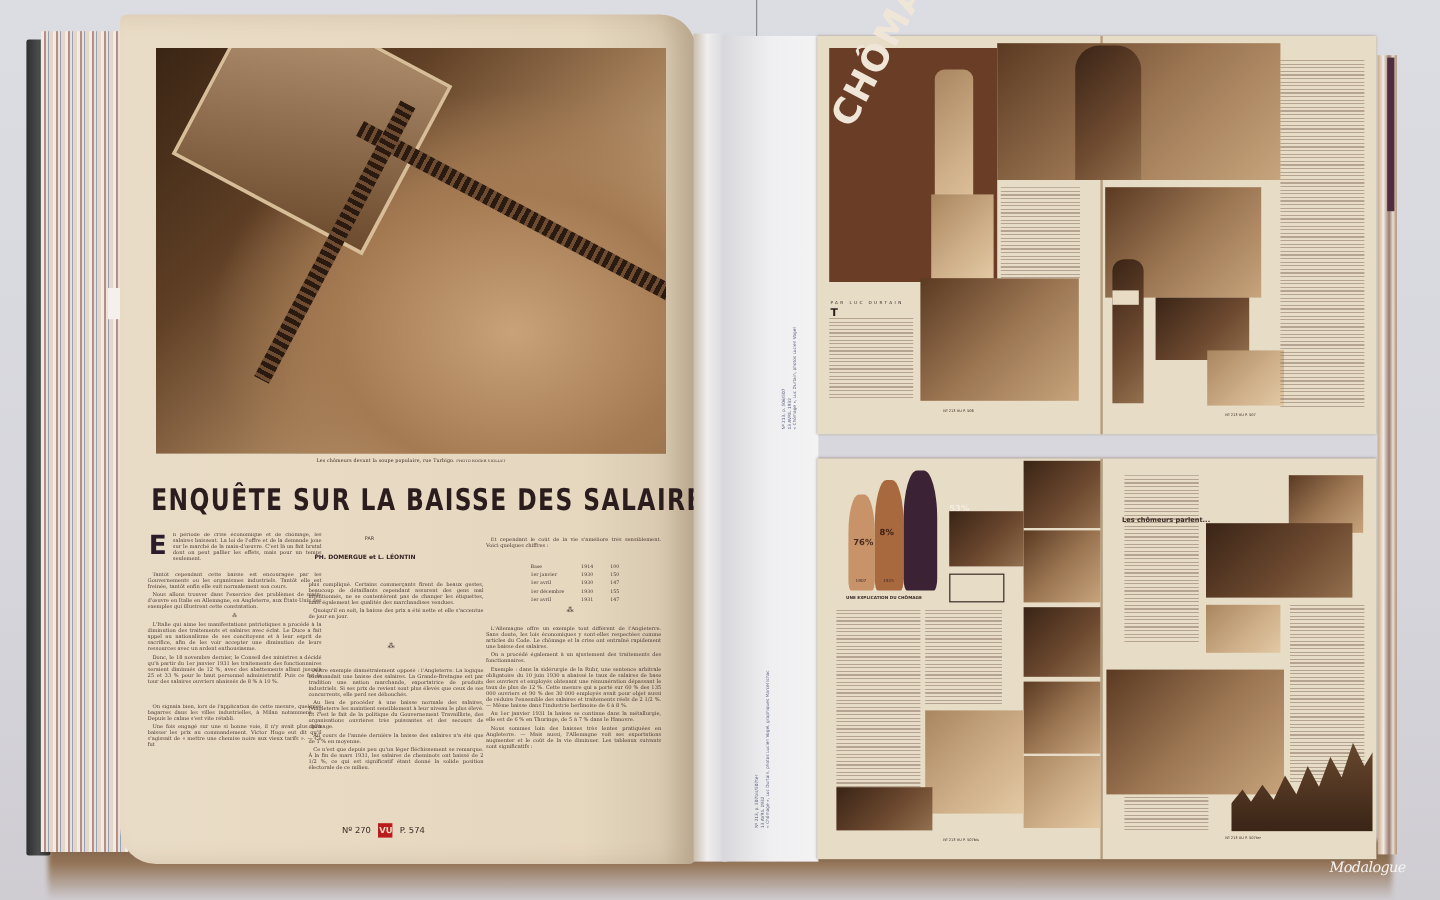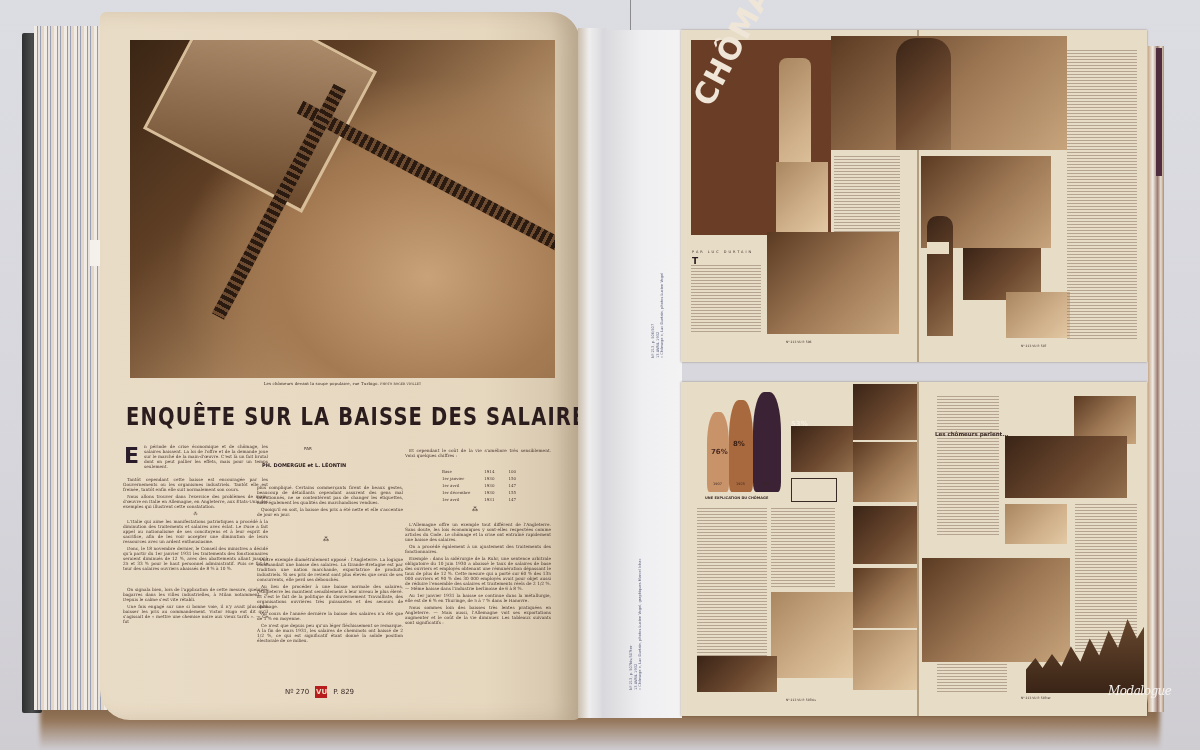--- a/index.html
+++ b/index.html
@@ -139,21 +139,21 @@
   .side-note {
     position:absolute; font-family:"DejaVu Sans",sans-serif; font-size:3.6px; color:#5a5f7d;
     transform: rotate(-90deg); transform-origin: left top; white-space: nowrap; line-height: 4.5px;
   }
   .mountain {
     position:absolute; left: 1026px; top: 615px; width: 118px; height: 78px;
     background: linear-gradient(180deg,#6a4a30,#3a2416);
     clip-path: polygon(0 100%,0 70%,8% 55%,14% 68%,22% 50%,30% 66%,38% 40%,46% 60%,54% 30%,62% 52%,70% 20%,78% 42%,86% 5%,94% 30%,100% 15%,100% 100%);
   }
   .watermark {
-    position:absolute; left: 1108px; top: 684px; font-family:"DejaVu Serif",serif;
+    position:absolute; left: 1108px; top: 716px; font-family:"DejaVu Serif",serif;
     font-style: italic; font-size: 12px; color: #f6f3f0; letter-spacing: -0.5px;
   }
   .crease-line { position:absolute; left: 630px; top: 0; width: 1px; height: 30px; background:#555; opacity:0.6; }
 </style>
 </head>
 <body>
 
 <div class="shadow-under"></div>
 <div class="crease-line"></div>
 
@@ -244,21 +244,21 @@
   <p>L'Allemagne offre un exemple tout différent de l'Angleterre. Sans doute, les lois économiques y sont-elles respectées comme articles du Code. Le chômage et la crise ont entraîné rapidement une baisse des salaires.</p>
   <p>On a procédé également à un ajustement des traitements des fonctionnaires.</p>
   <p>Exemple : dans la sidérurgie de la Ruhr, une sentence arbitrale obligatoire du 10 juin 1930 a abaissé le taux de salaires de base des ouvriers et employés obtenant une rémunération dépassant le taux de plus de 12 %. Cette mesure qui a porté sur 60 % des 135 000 ouvriers et 90 % des 30 000 employés avait pour objet aussi de réduire l'ensemble des salaires et traitements réels de 2 1/2 %. — Même baisse dans l'industrie berlinoise de 6 à 8 %.</p>
   <p>Au 1er janvier 1931 la baisse se continue dans la métallurgie, elle est de 6 % en Thuringe, de 5 à 7 % dans le Hanovre.</p>
   <p>Nous sommes loin des baisses très lentes pratiquées en Angleterre. — Mais aussi, l'Allemagne voit ses exportations augmenter et le coût de la vie diminuer. Les tableaux suivants sont significatifs :</p>
 </div>
 
 <div class="footer-left">
   <span>Nº 270</span>
   <span class="logo-vu">VU</span>
-  <span>P. 829</span>
+  <span>P. 574</span>
 </div>
 
 <div class="gutter"></div>
 <div class="page-right-white"></div>
 
 <div class="side-note" style="left:651px; top:358px;">
   <div>Nº 213, p. 506/507</div>
   <div>13 AVRIL 1932</div>
   <div>« Chômage », Luc Durtain, photos Lucien Vogel</div>
 </div>

